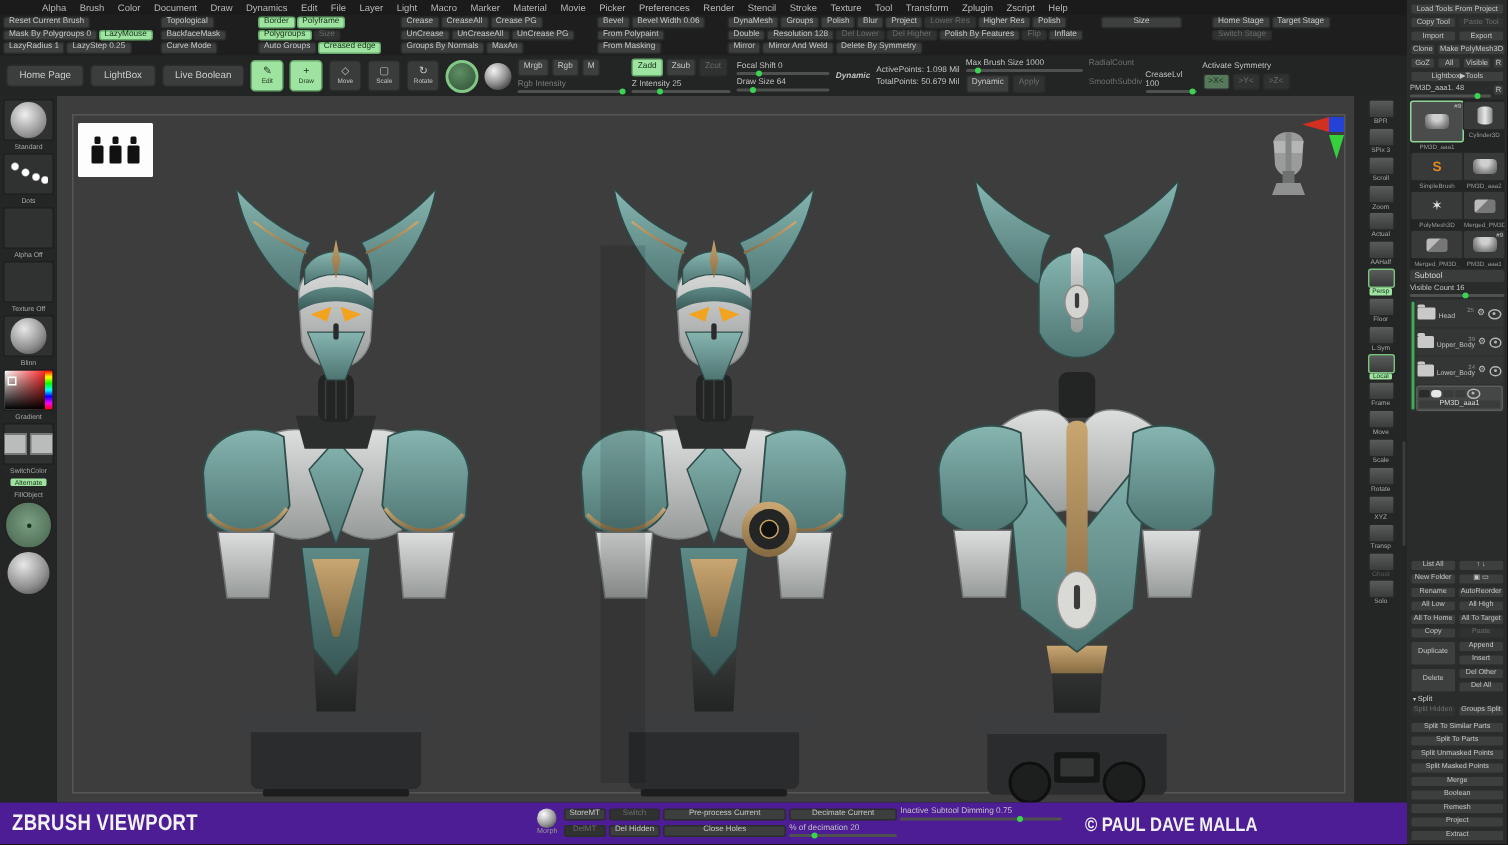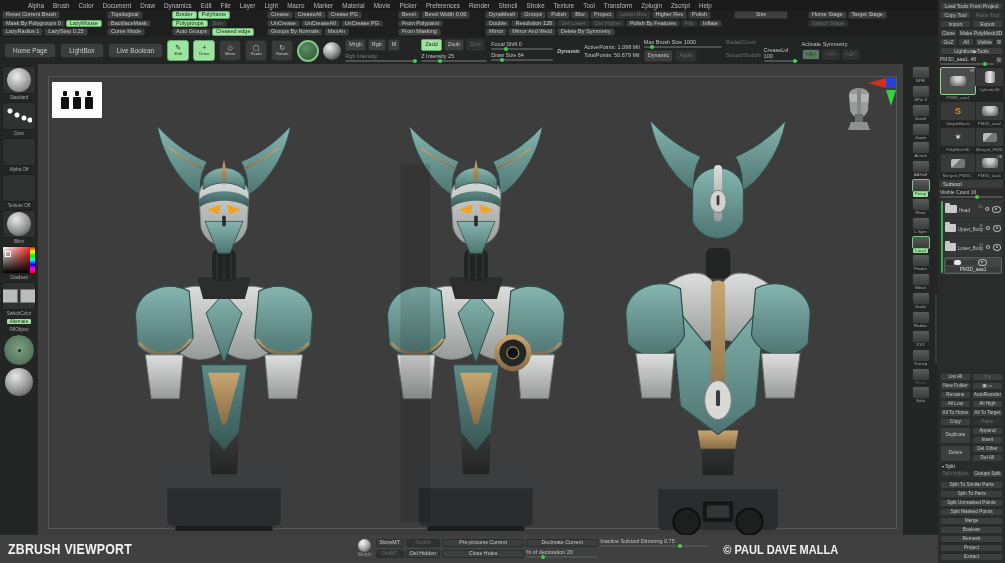--- a/index.html
+++ b/index.html
@@ -120,21 +120,21 @@
   .sticon.white{background:#e8e8e8;border-radius:3px;}
   .sticon.dim{background:#3a3b3b;}
   .stname{font-size:4.8px;color:#dedede;text-align:center;background:#3a3b3b;border-radius:1px;margin-top:1px;}
   .acts{display:grid;grid-template-columns:1fr 1fr;gap:1px;margin-top:2px;}
   .acts .btn{height:8px;font-size:4.8px;padding:0 1px;}
   .acts .wide{grid-column:1 / span 2;}
   .acts .tall2{grid-row:span 2;height:auto;}
   .split-head{grid-column:1 / span 2;font-size:5px;color:#cfcfcf;padding-left:2px;}
   .split-head:before{content:"▾ ";font-size:4px;}
   
-  .bottombar{position:absolute;left:0;top:535px;width:938px;height:28px;background:#404040;}
+  .bottombar{position:absolute;left:0;top:535px;width:938px;height:28px;background:#4c1d95;}
   .vp-title{position:absolute;left:8px;top:5px;font-size:15px;font-weight:800;color:#f2f2f2;
             letter-spacing:.3px;transform:scaleX(.82);transform-origin:left center;white-space:nowrap;}
   .credit{position:absolute;right:100px;top:7px;font-size:13px;font-weight:800;color:#efefef;
           transform:scaleX(.85);transform-origin:right center;white-space:nowrap;}
   .bb-center{position:absolute;left:358px;top:3px;display:flex;gap:4px;align-items:flex-start;}
   .morphwrap{display:flex;flex-direction:column;align-items:center;margin-top:1px;}
   .morphball{width:13px;height:13px;border-radius:50%;background:radial-gradient(circle at 35% 30%,#fdfdfd,#9a9a9a 55%,#333);}
   .morphwrap .mini{font-size:4.8px;color:#9a9a9a;}
   .bb-grid{display:grid;grid-template-columns:auto auto auto auto auto;gap:2px;align-items:center;}
   .bb-grid .btn{height:8px;font-size:5.3px;}

